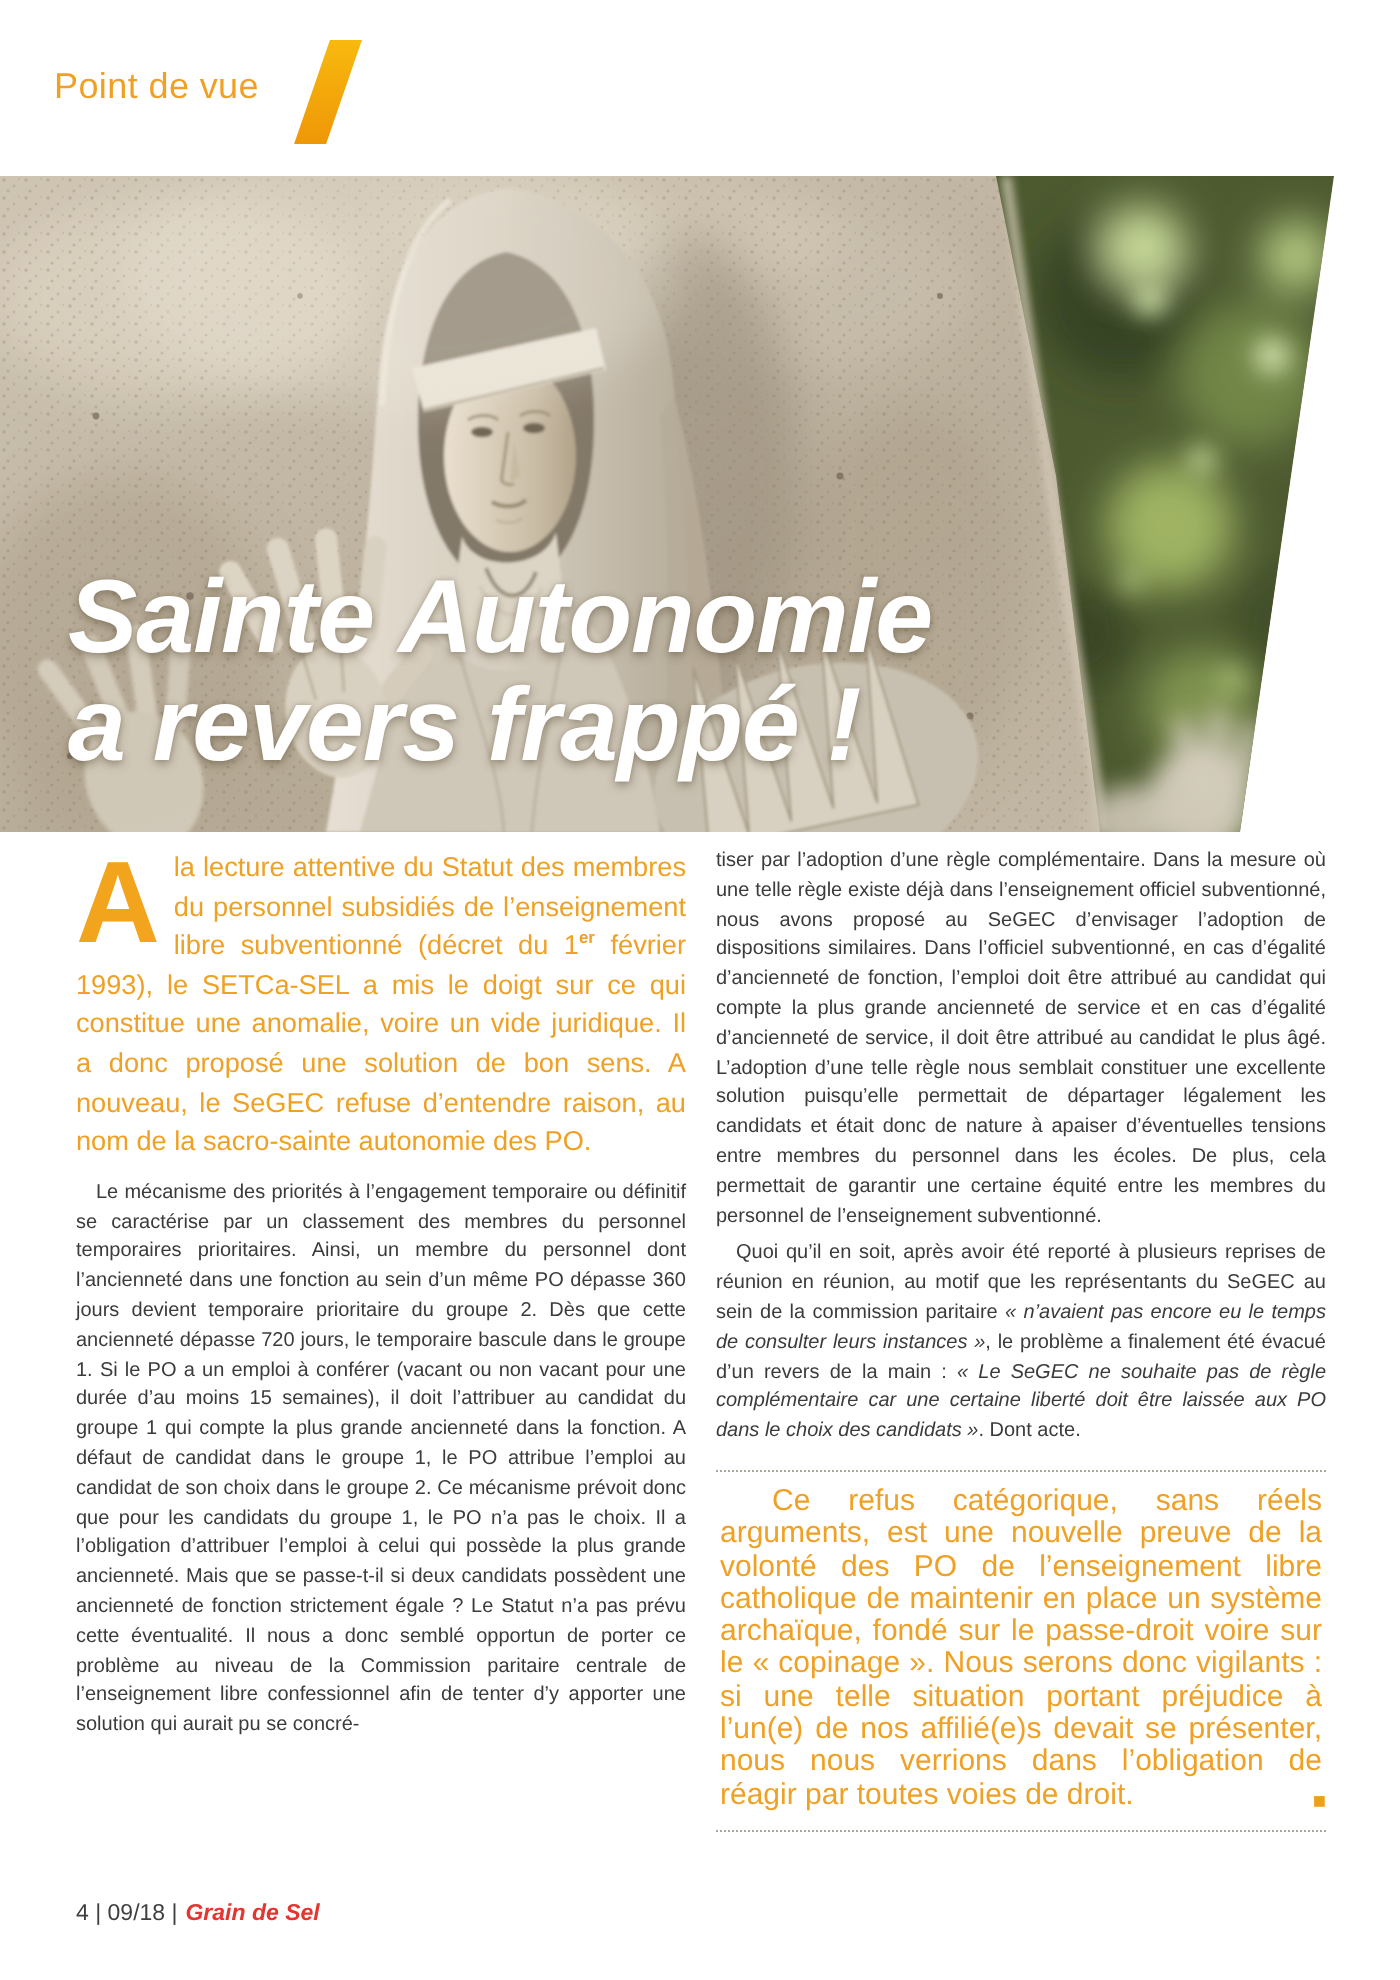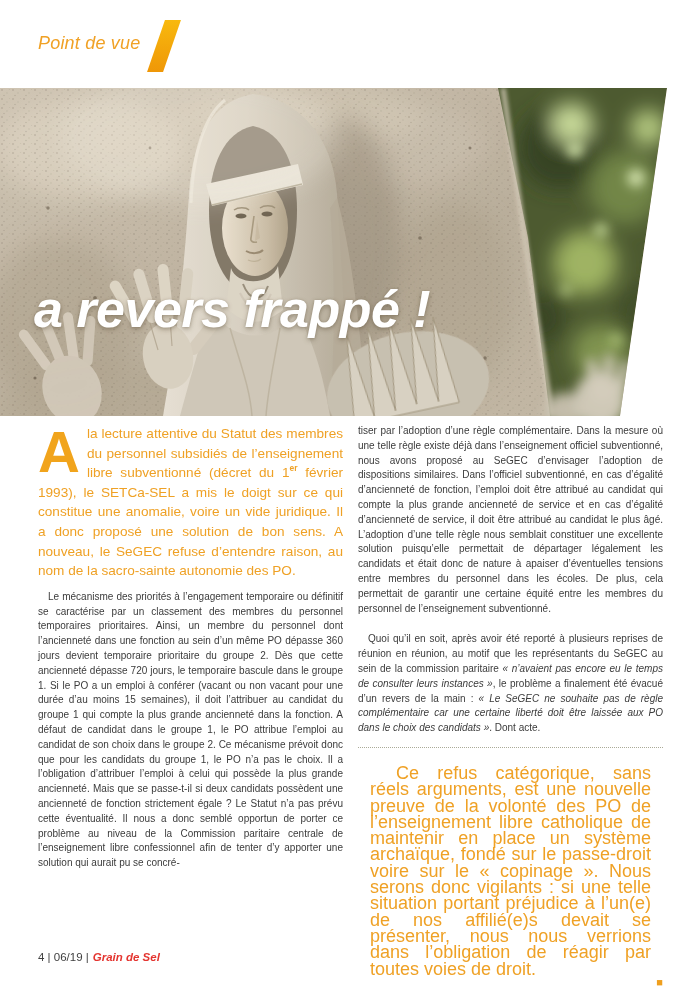--- a/index.html
+++ b/index.html
@@ -1,21 +1,21 @@
 <!DOCTYPE html>
 <html><head>
 <meta charset="utf-8">
 <style>
   html,body{margin:0;padding:0;background:#ffffff;}
   .page{
     position:relative;width:700px;height:990px;background:#ffffff;overflow:hidden;
     font-family:"Liberation Sans",sans-serif;color:#3b3b3b;
   }
   
-  .pv-header{position:absolute;top:33px;left:38px;font-style:italic;}
+  .pv-header{position:absolute;top:33px;left:27px;}
   .pv-label{font-size:18px;color:#f0a125;letter-spacing:0.2px;}
   .pv-slash{
     position:absolute;left:156px;top:20px;width:16px;height:52px;
     background:linear-gradient(180deg,#f8b90e 0%,#ef9707 100%);
     transform:skewX(-19deg);
   }
   
   .hero{position:absolute;top:88px;left:0;width:700px;height:328px;}
   .hero svg{display:block;}
   .hero-title{
@@ -30,29 +30,29 @@
   .col{width:305px;text-align:justify;}
   .intro{
     margin:0 0 9px 0;color:#efa125;font-size:13.6px;line-height:19.6px;
   }
   .dropcap{
     float:left;font-size:58px;line-height:46px;font-weight:bold;color:#f1a41c;
     margin:5px 7px 0 0;
   }
   .intro sup{font-size:0.62em;vertical-align:super;line-height:0;font-weight:bold;}
   p.body{margin:0;font-size:10px;line-height:14.8px;color:#3b3b3b;text-indent:10px;}
-  p.body + p.body{margin-top:16px;}
+  p.body + p.body{margin-top:4px;}
   .quote-italic{font-style:italic;}
   .closing{
     position:relative;margin-top:11px;
     border-top:1.5px dotted #aaaa98;border-bottom:1.5px dotted #aaaa98;
     padding:5px 0 7px 0;
   }
   .closing-text{
-    margin:12px;color:#efa125;font-size:18px;line-height:16.3px;text-indent:26px;
+    margin:2px;color:#efa125;font-size:15px;line-height:16.3px;text-indent:26px;
   }
   .endmark{
     position:absolute;right:0;bottom:8px;color:#ef9f1e;font-size:11px;
     font-style:normal;
   }
   
   .footer{position:absolute;left:38px;top:951px;font-size:11.5px;color:#3f3f3f;}
   .footer .brand{color:#e43530;font-weight:bold;font-style:italic;margin-left:4px;}
 </style>
 </head>
@@ -224,20 +224,21 @@
           <rect x="604" y="266" width="10" height="48" rx="5" fill="#dbd4c5"></rect>
           <rect x="618" y="272" width="10" height="42" rx="5" fill="#d6cfc0" transform="rotate(10 623 293)"></rect>
         </g>
 
         <ellipse cx="200" cy="50" rx="140" ry="65" fill="#f3eee2" opacity="0.3" filter="url(#soft12)"></ellipse>
         <rect x="0" y="0" width="700" height="328" fill="#d8c9a8" opacity="0.05"></rect>
       </g>
     </svg>
 
     <div class="hero-title">
+      <div>Sainte Autonomie</div>
       <div>a revers frappé !</div>
     </div>
   </div>
 
   <div class="columns">
     <div class="col">
       <p class="intro"><span class="dropcap">A</span><span>la lecture attentive du Statut des membres du personnel subsidiés de l’enseignement libre subventionné (décret du 1</span><sup>er</sup><span> février 1993), le SETCa-SEL a mis le doigt sur ce qui constitue une anomalie, voire un vide juridique. Il a donc proposé une solution de bon sens. A nouveau, le SeGEC refuse d’entendre raison, au nom de la sacro-sainte autonomie des PO.</span></p>
       <p class="body">Le mécanisme des priorités à l’engagement temporaire ou définitif se caractérise par un classement des membres du personnel temporaires prioritaires. Ainsi, un membre du personnel dont l’ancienneté dans une fonction au sein d’un même PO dépasse 360 jours devient temporaire prioritaire du groupe 2. Dès que cette ancienneté dépasse 720 jours, le temporaire bascule dans le groupe 1. Si le PO a un emploi à conférer (vacant ou non vacant pour une durée d’au moins 15 semaines), il doit l’attribuer au candidat du groupe 1 qui compte la plus grande ancienneté dans la fonction. A défaut de candidat dans le groupe 1, le PO attribue l’emploi au candidat de son choix dans le groupe 2. Ce mécanisme prévoit donc que pour les candidats du groupe 1, le PO n’a pas le choix. Il a l’obligation d’attribuer l’emploi à celui qui possède la plus grande ancienneté. Mais que se passe-t-il si deux candidats possèdent une ancienneté de fonction strictement égale ? Le Statut n’a pas prévu cette éventualité. Il nous a donc semblé opportun de porter ce problème au niveau de la Commission paritaire centrale de l’enseignement libre confessionnel afin de tenter d’y apporter une solution qui aurait pu se concré-</p>
     </div>
 
@@ -246,16 +247,16 @@
       <p class="body"><span>Quoi qu’il en soit, après avoir été reporté à plusieurs reprises de réunion en réunion, au motif que les représentants du SeGEC au sein de la commission paritaire </span><em class="quote-italic">« n’avaient pas encore eu le temps de consulter leurs instances »</em><span>, le problème a finalement été évacué d’un revers de la main : </span><em class="quote-italic">« Le SeGEC ne souhaite pas de règle complémentaire car une certaine liberté doit être laissée aux PO dans le choix des candidats »</em><span>. Dont acte.</span></p>
 
       <div class="closing">
         <p class="closing-text">Ce refus catégorique, sans réels arguments, est une nouvelle preuve de la volonté des PO de l’enseignement libre catholique de maintenir en place un système archaïque, fondé sur le passe-droit voire sur le « copinage ». Nous serons donc vigilants : si une telle situation portant préjudice à l’un(e) de nos affilié(e)s devait se présenter, nous nous verrions dans l’obligation de réagir par toutes voies de droit.</p>
         <span class="endmark">■</span>
       </div>
     </div>
   </div>
 
   <div class="footer">
-    <span>4 | 06/19 |</span><span class="brand">Grain de Sel</span>
+    <span>4 | 09/18 |</span><span class="brand">Grain de Sel</span>
   </div>
 
 </div>
 
 </body></html>

